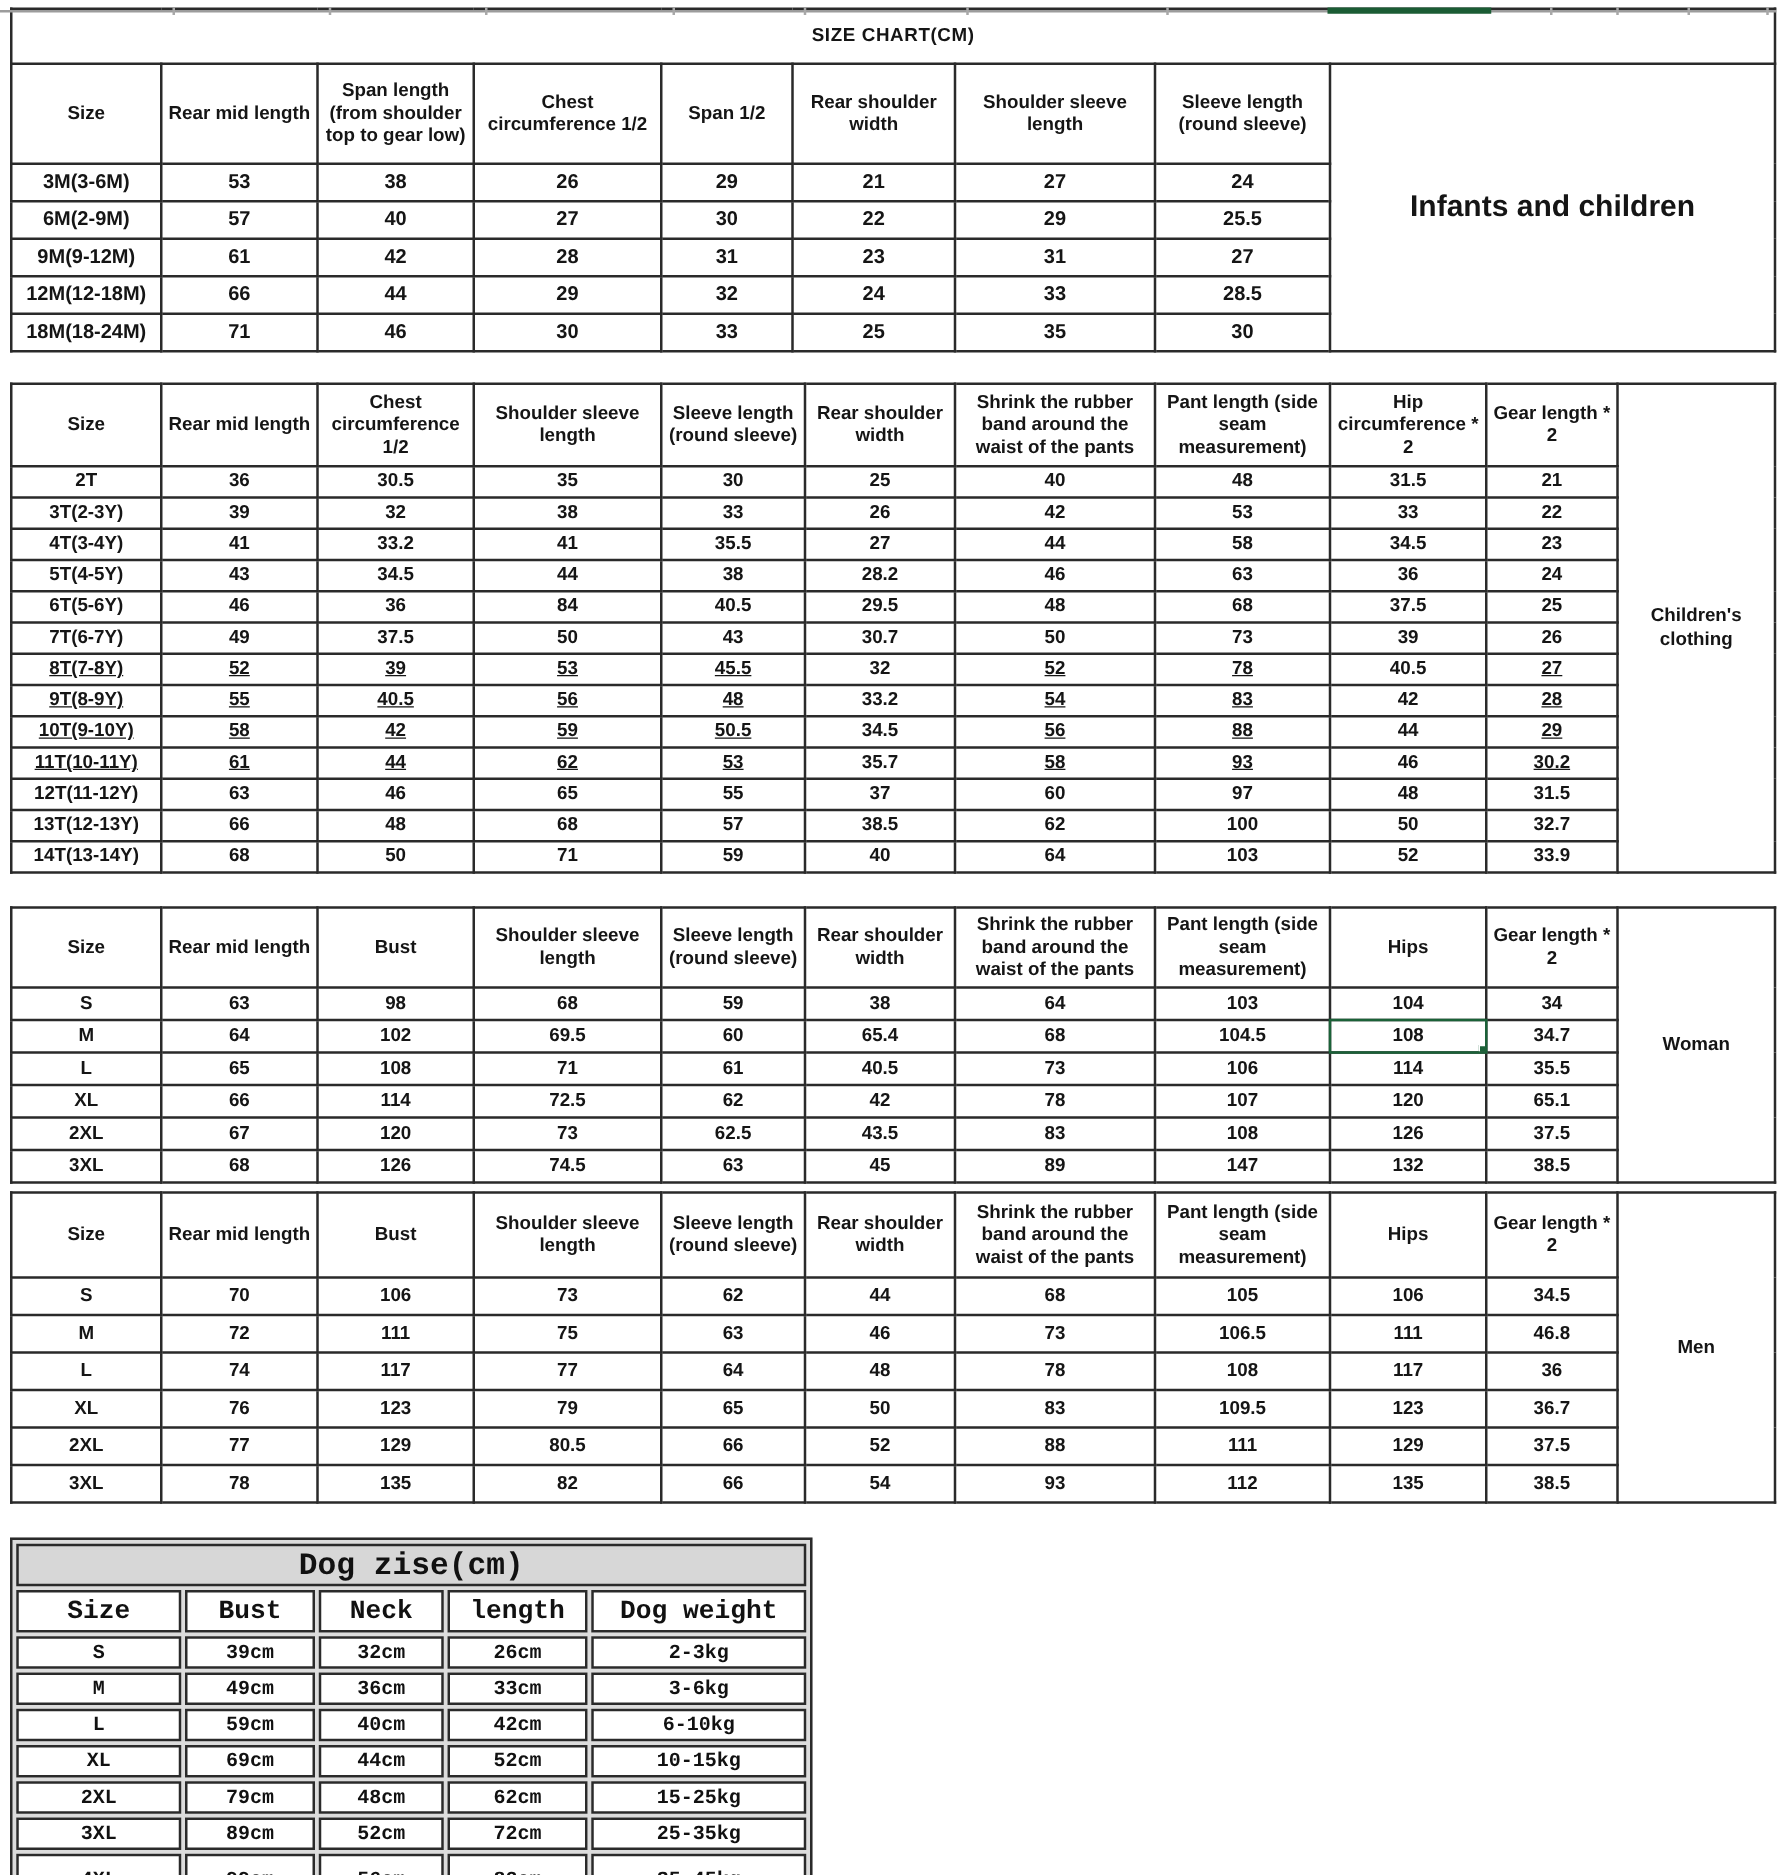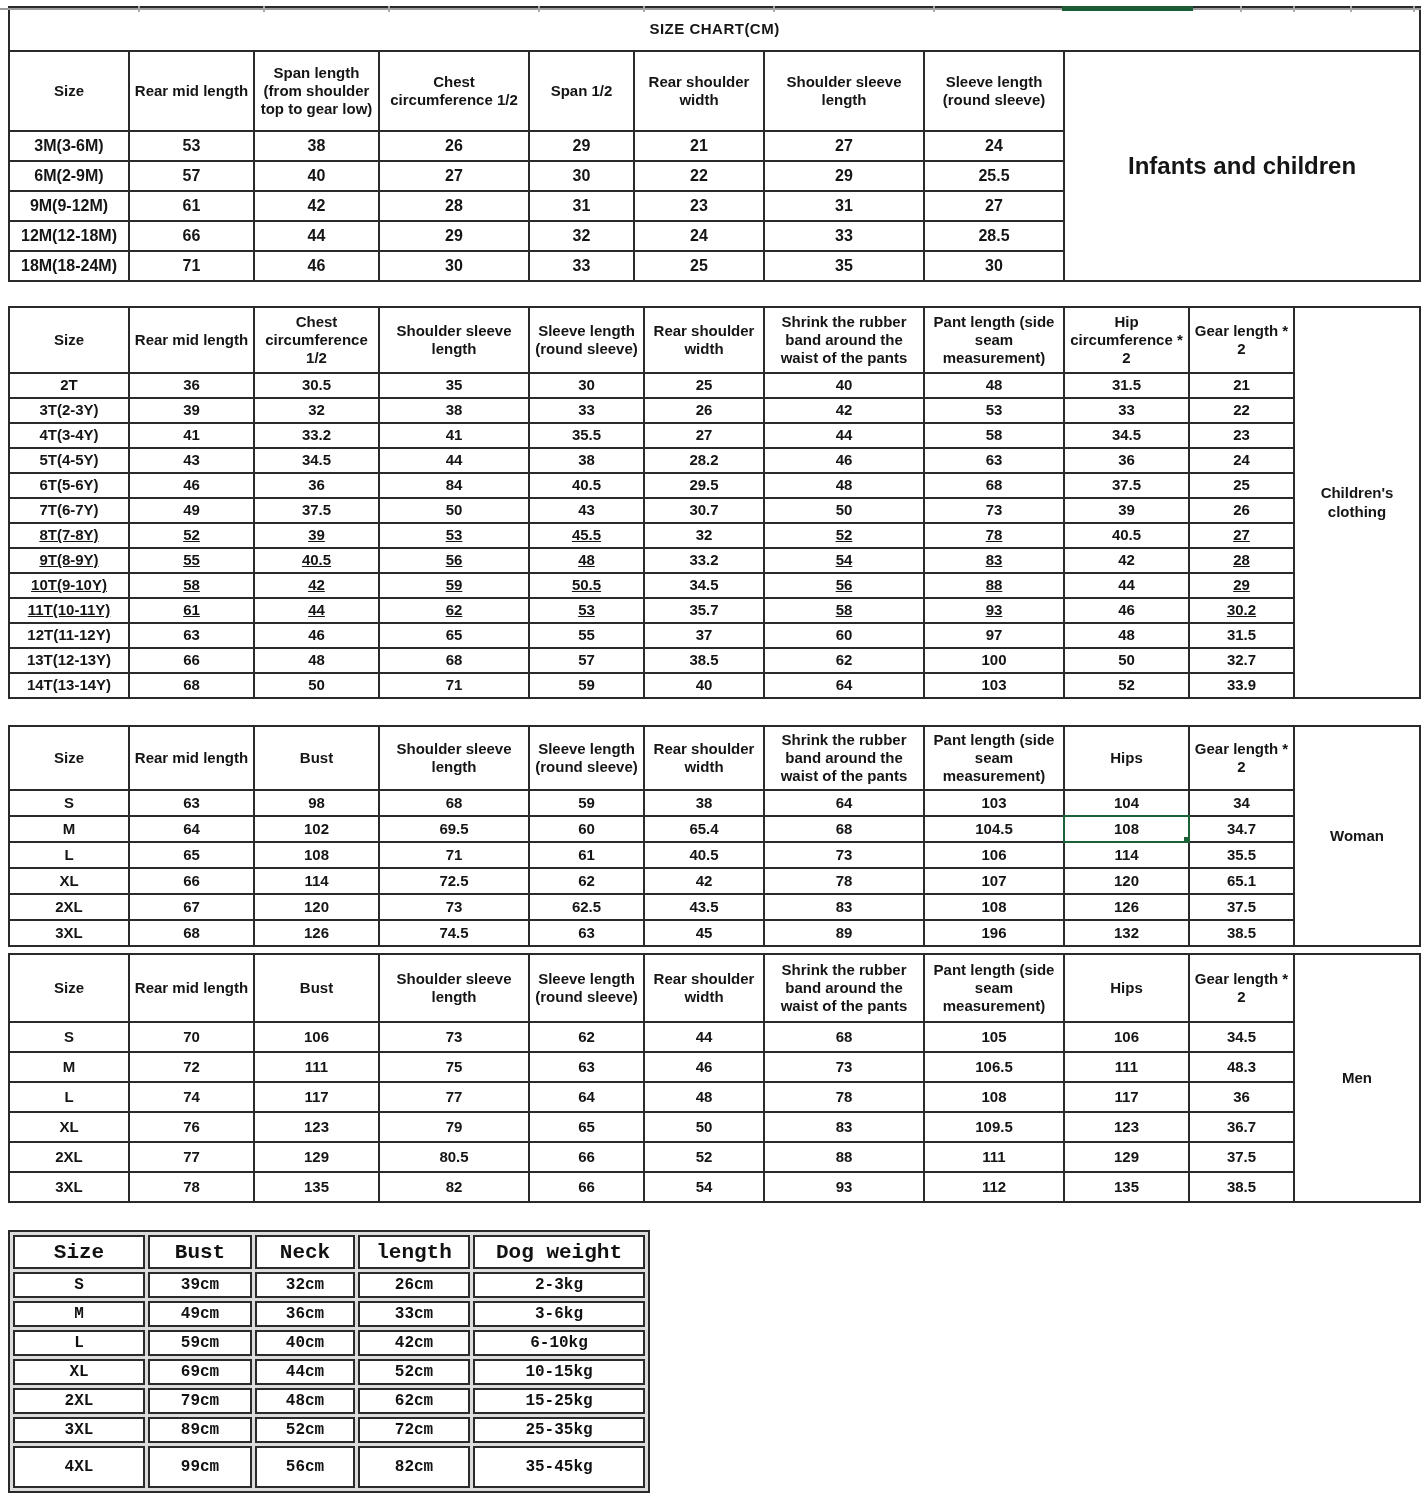--- a/index.html
+++ b/index.html
@@ -427,21 +427,21 @@
           <td class="c-black">37.5</td>
         </tr>
         <tr class="drow">
           <td class="c-black">3XL</td>
           <td class="c-black">68</td>
           <td class="c-black">126</td>
           <td class="c-black">74.5</td>
           <td class="c-black">63</td>
           <td class="c-black">45</td>
           <td class="c-black">89</td>
-          <td class="c-black">196</td>
+          <td class="c-black">147</td>
           <td class="c-black">132</td>
           <td class="c-black">38.5</td>
         </tr>
       </tbody>
     </table>
   <table class="sizes t-men">
       <colgroup>
         <col style="width: 120px;">
         <col style="width: 125px;">
         <col style="width: 125px;">
@@ -483,21 +483,21 @@
         <tr class="drow">
           <td class="c-black">M</td>
           <td class="c-black">72</td>
           <td class="c-black">111</td>
           <td class="c-black">75</td>
           <td class="c-black">63</td>
           <td class="c-black">46</td>
           <td class="c-black">73</td>
           <td class="c-black">106.5</td>
           <td class="c-black">111</td>
-          <td class="c-black">48.3</td>
+          <td class="c-black">46.8</td>
         </tr>
         <tr class="drow">
           <td class="c-black">L</td>
           <td class="c-black">74</td>
           <td class="c-black">117</td>
           <td class="c-black">77</td>
           <td class="c-black">64</td>
           <td class="c-black">48</td>
           <td class="c-black">78</td>
           <td class="c-black">108</td>
@@ -545,20 +545,23 @@
 
   <table class="dog">
       <colgroup>
         <col style="width: 132px;">
         <col style="width: 104px;">
         <col style="width: 100px;">
         <col style="width: 112px;">
         <col style="width: 172px;">
       </colgroup>
       <tbody>
+        <tr class="dog-t">
+          <td class="dog-title" colspan="5">Dog zise(cm)</td>
+        </tr>
         <tr class="dog-h">
           <td>Size</td>
           <td>Bust</td>
           <td>Neck</td>
           <td>length</td>
           <td>Dog weight</td>
         </tr>
         <tr class="dog-r">
           <td>S</td>
           <td>39cm</td>

